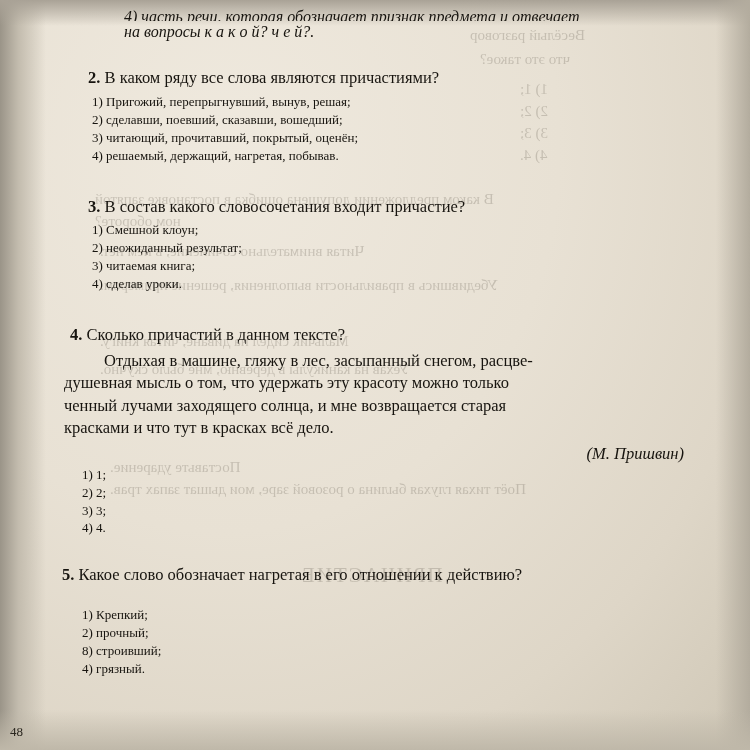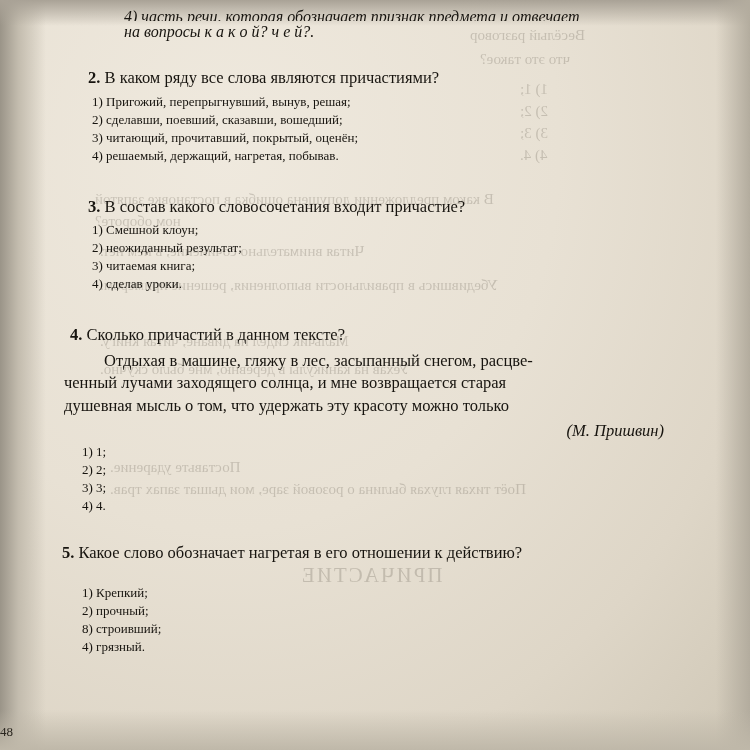--- a/index.html
+++ b/index.html
@@ -103,25 +103,25 @@
     text-align: justify;
     padding-left: 2px;
   }
   .passage .first {
     padding-left: 40px;
   }
   .author {
     text-align: right;
     font-style: italic;
     font-size: 16.5px;
-    margin: 4px 52px 2px 0;
+    margin: 4px 32px 2px 0;
   }
   .folio {
     position: absolute;
-    left: 0;
+    left: 10px;
     bottom: 10px;
     font-size: 13px;
     color: #2a261f;
     z-index: 4;
   }
   .topcut {
     font-size: 16px;
     line-height: 1.32;
     font-style: italic;
   }
@@ -199,22 +199,23 @@
 
     <div class="sp14"></div>
 
     <div class="q-block">
       <p class="q-head" style="padding-left:8px;">
         <span class="q-num">4.</span>
         <span>Сколько причастий в данном тексте?</span>
       </p>
       <div class="passage">
         <span class="first">Отдыхая в машине, гляжу в лес, засыпанный снегом, расцве-</span>
+        <div>душевная мысль о том, что удержать эту красоту можно только</div>
         <div>ченный лучами заходящего солнца, и мне возвращается старая</div>
-        <div>душевная мысль о том, что удержать эту красоту можно только</div>
+        <div>красками и что тут в красках всё дело.</div>
       </div>
       <div class="author">(М. Пришвин)</div>
       <ul class="opt-list" style="padding-left:20px;">
         <li>1) 1;</li>
         <li>2) 2;</li>
         <li>3) 3;</li>
         <li>4) 4.</li>
       </ul>
     </div>
 

